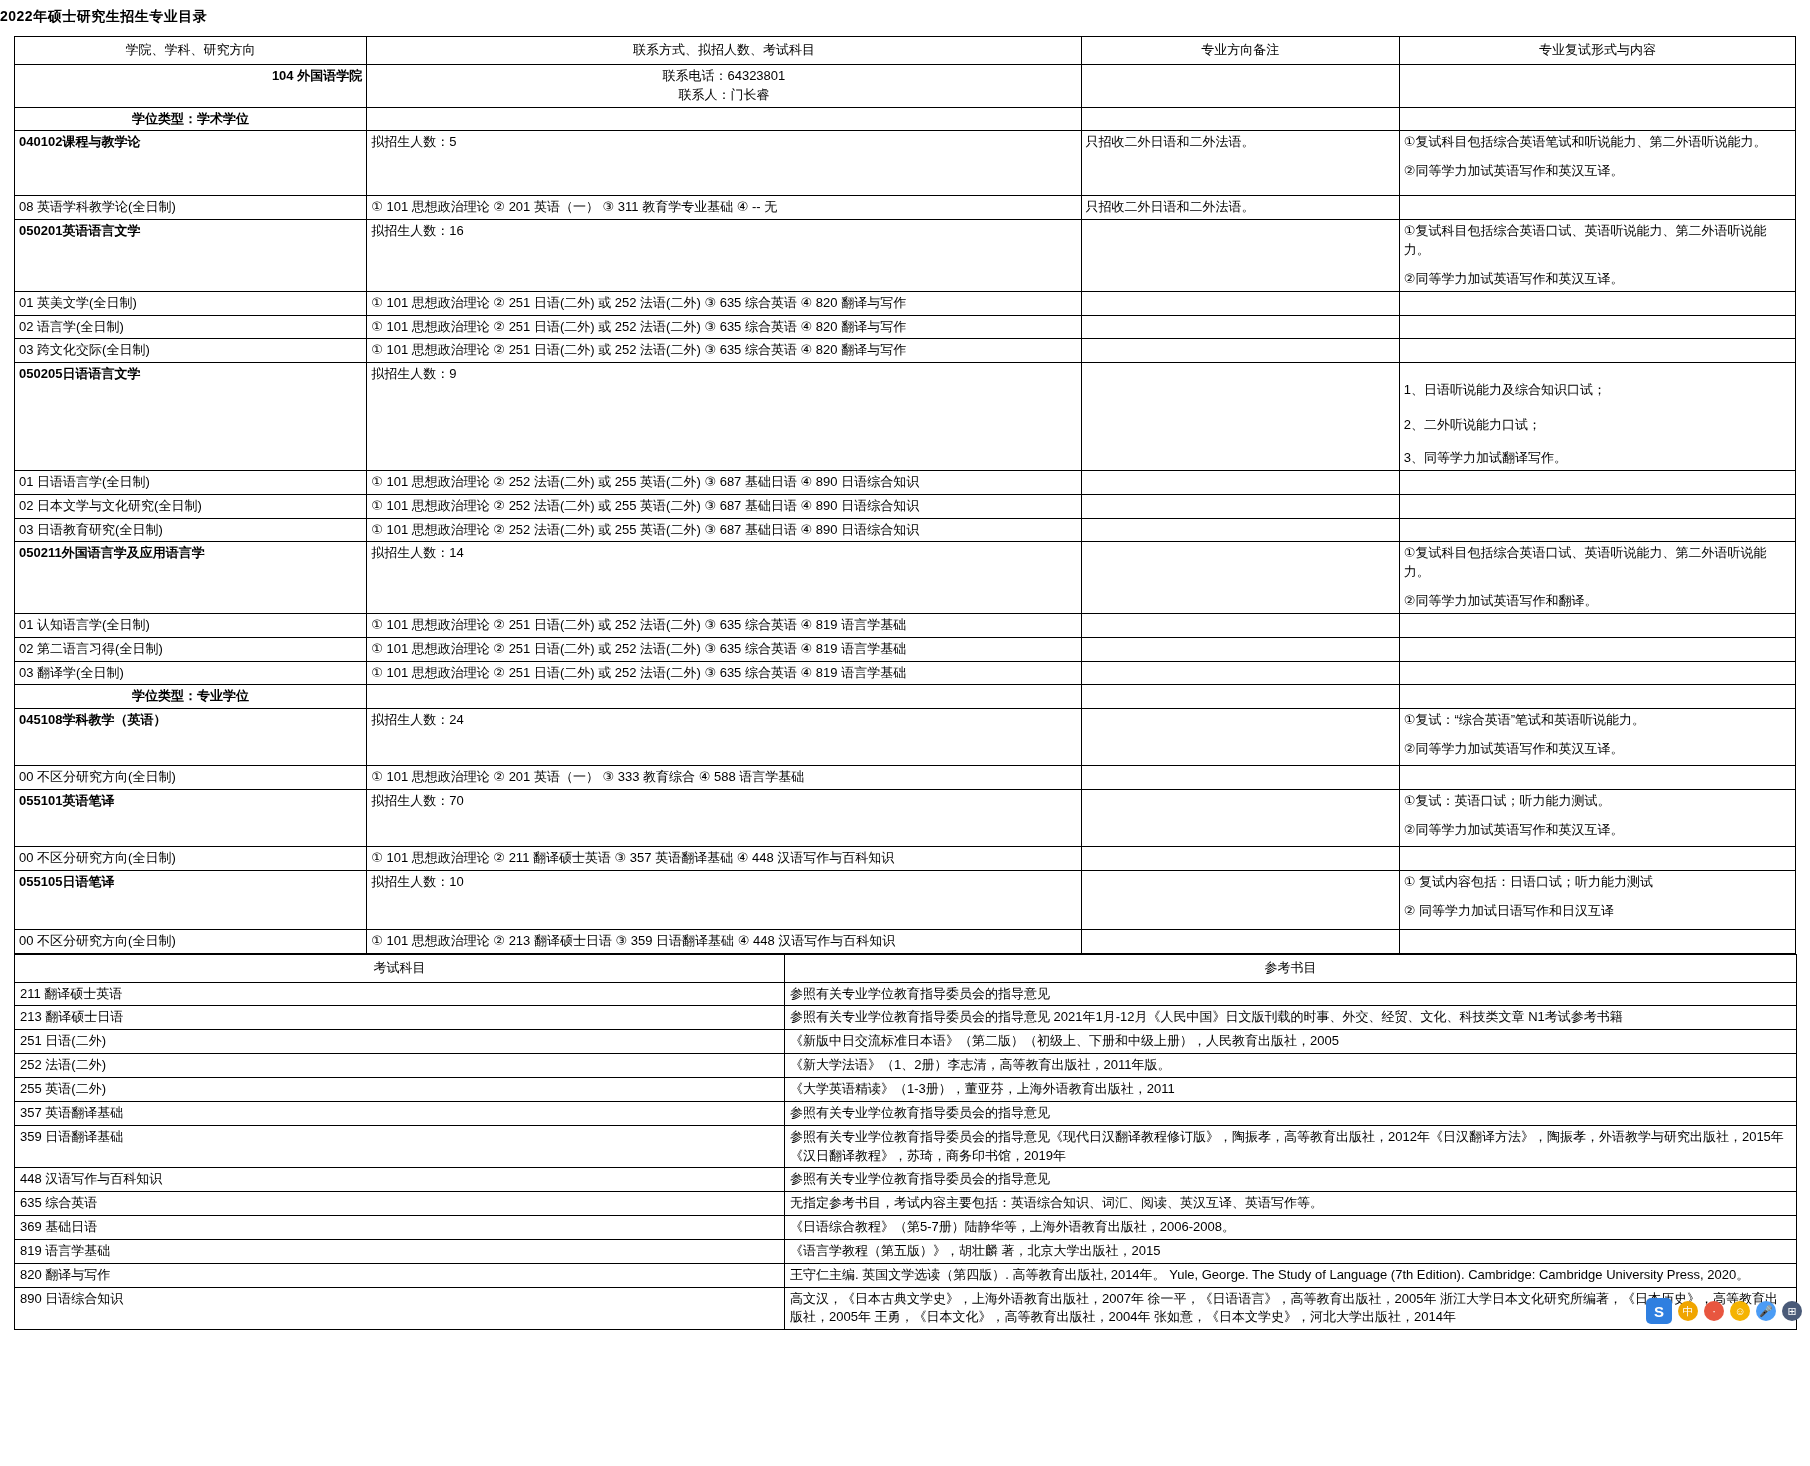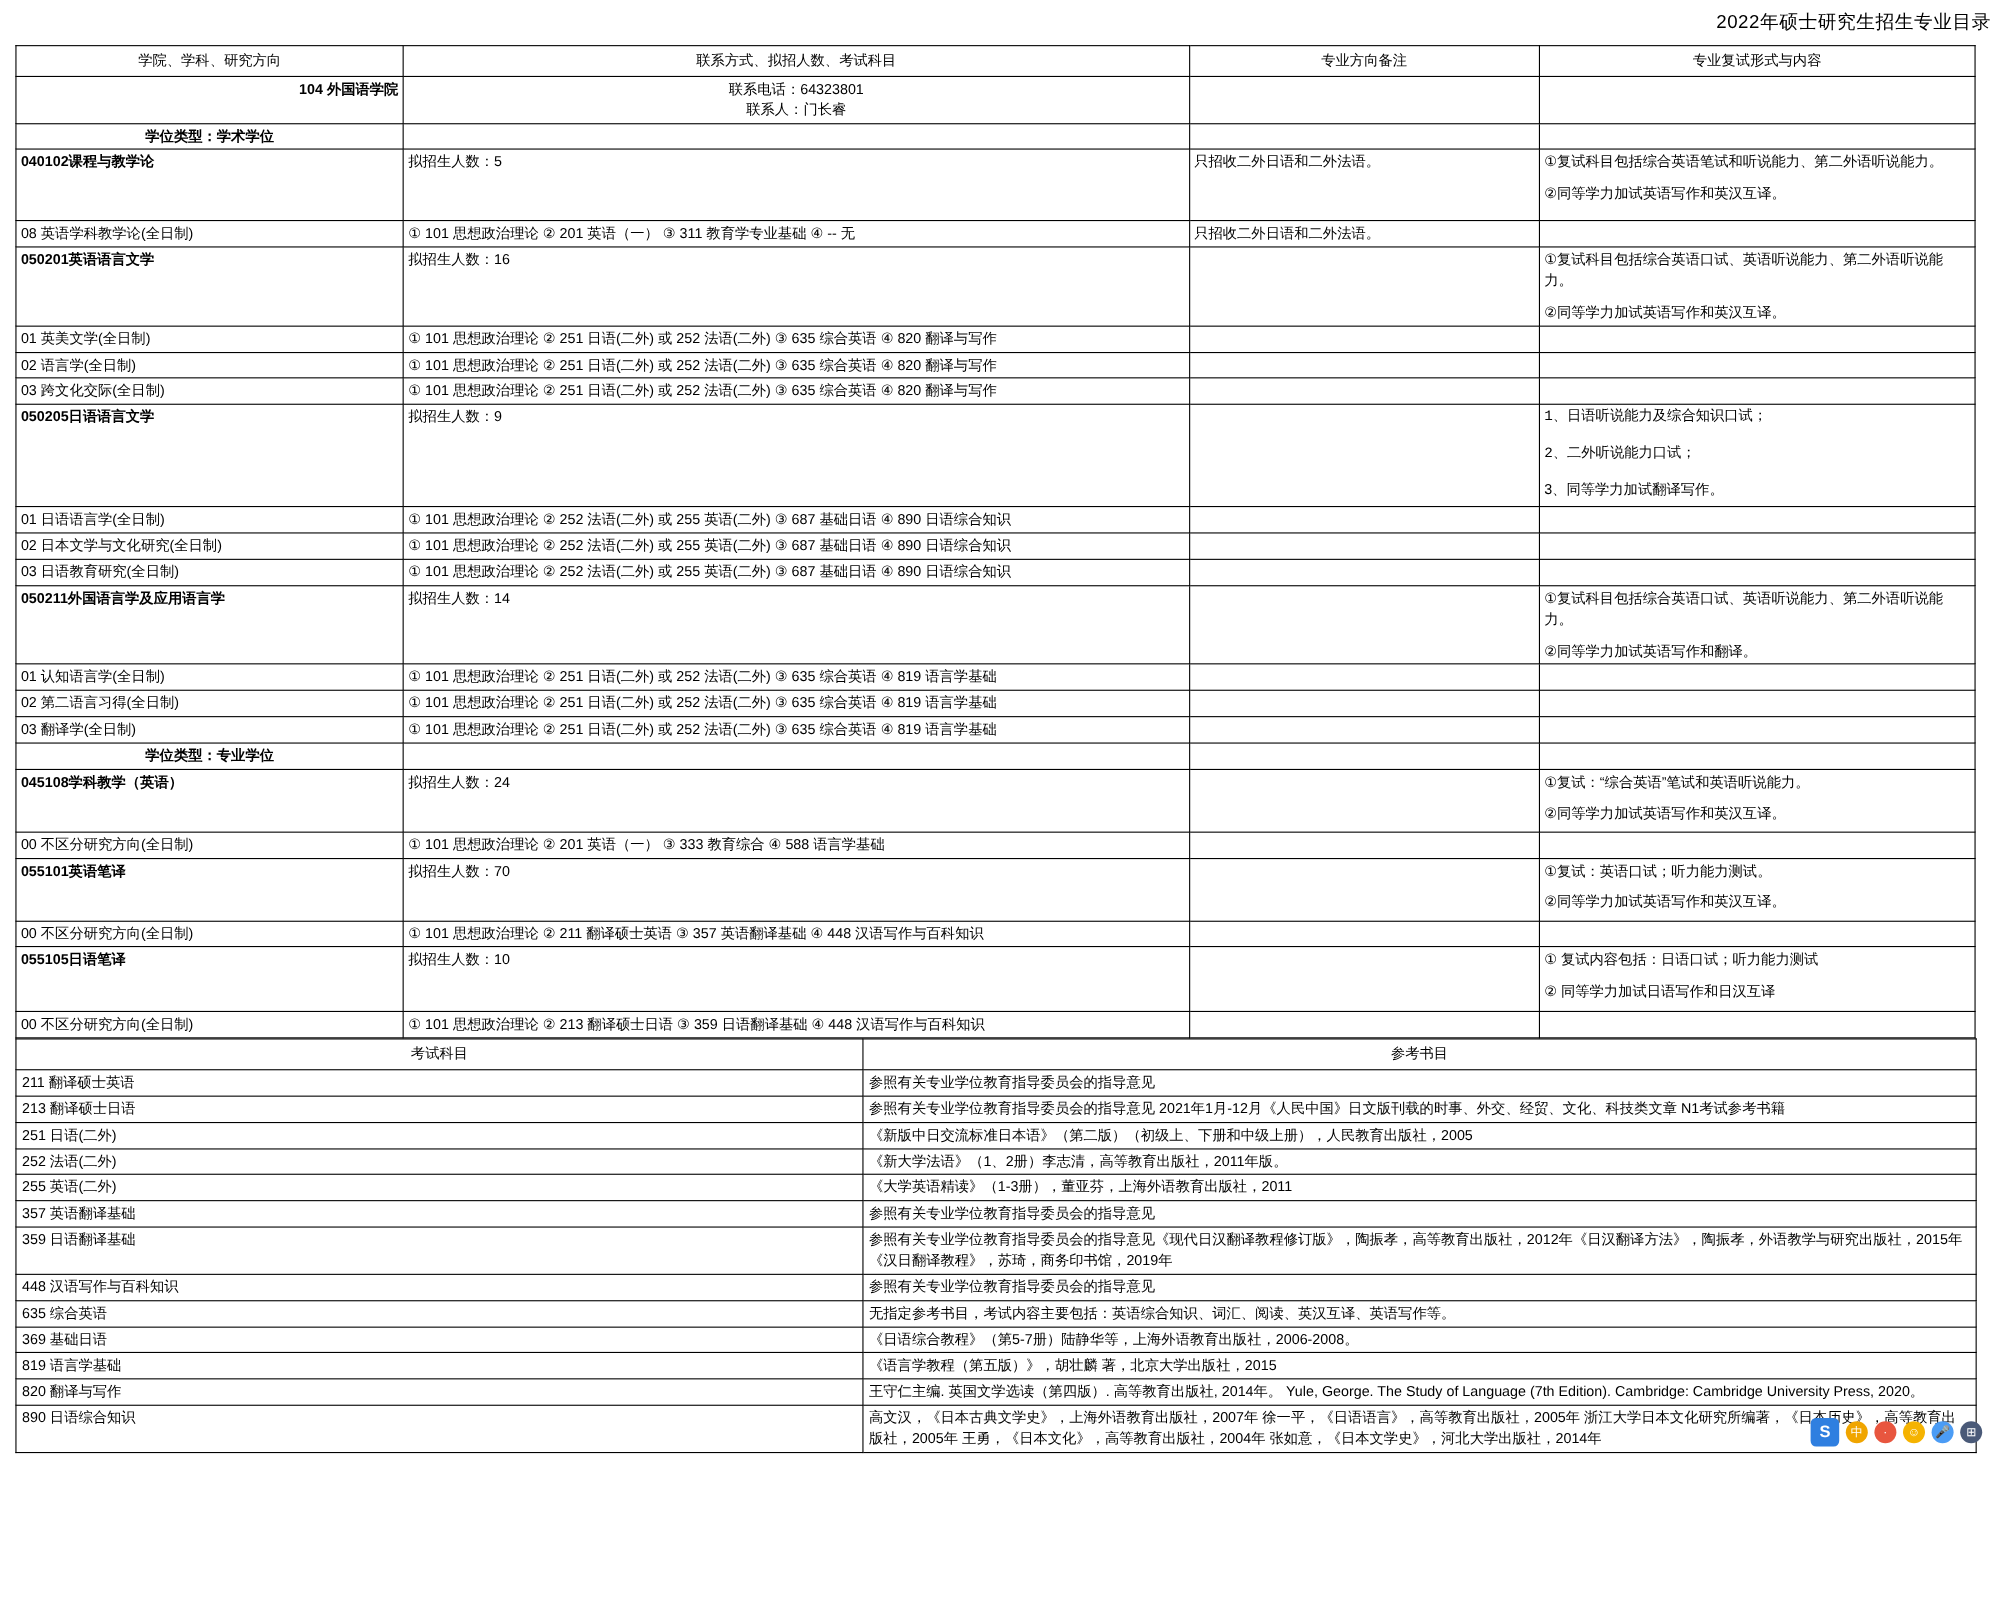--- a/index.html
+++ b/index.html
@@ -14,23 +14,23 @@
     font-size: 13px;
     color: #000000;
     position: relative;
   }
   .page {
     width: 1810px;
     position: relative;
     padding: 0;
   }
   .doc-title {
-    text-align: right;
-    font-weight: normal;
-    font-size: 17px;
+    text-align: left;
+    font-weight: bold;
+    font-size: 14px;
     padding: 8px 0 10px 0;
     letter-spacing: 0.5px;
   }
   table {
     border-collapse: collapse;
     table-layout: fixed;
     border-radius: 18px;
   }
   .main-table {
     width: 1782px;
@@ -68,21 +68,21 @@
   .blank { }
   .tall-1 { height: 60px; }
   .tall-2 { height: 62px; }
   .tall-3 { height: 88px; }
   .tall-4 { height: 60px; }
   .tall-5 { height: 52px; }
   .tall-6 { height: 52px; }
   .tall-7 { height: 54px; }
   .p { margin: 0 0 10px 0; }
   .p:last-child { margin-bottom: 0; }
-  .p-tight { margin: 0 0 14px 0; font-family: Liberation Mono, monospace; }
+  .p-tight { margin: 16px 0 14px 0; }
 
   .ref-table {
     width: 1782px;
     margin: 0 14px 4px 14px;
   }
   .ref-table td, .ref-table th {
     border: 1px solid #000;
     vertical-align: top;
     padding: 2px 5px;
     font-size: 13px;

